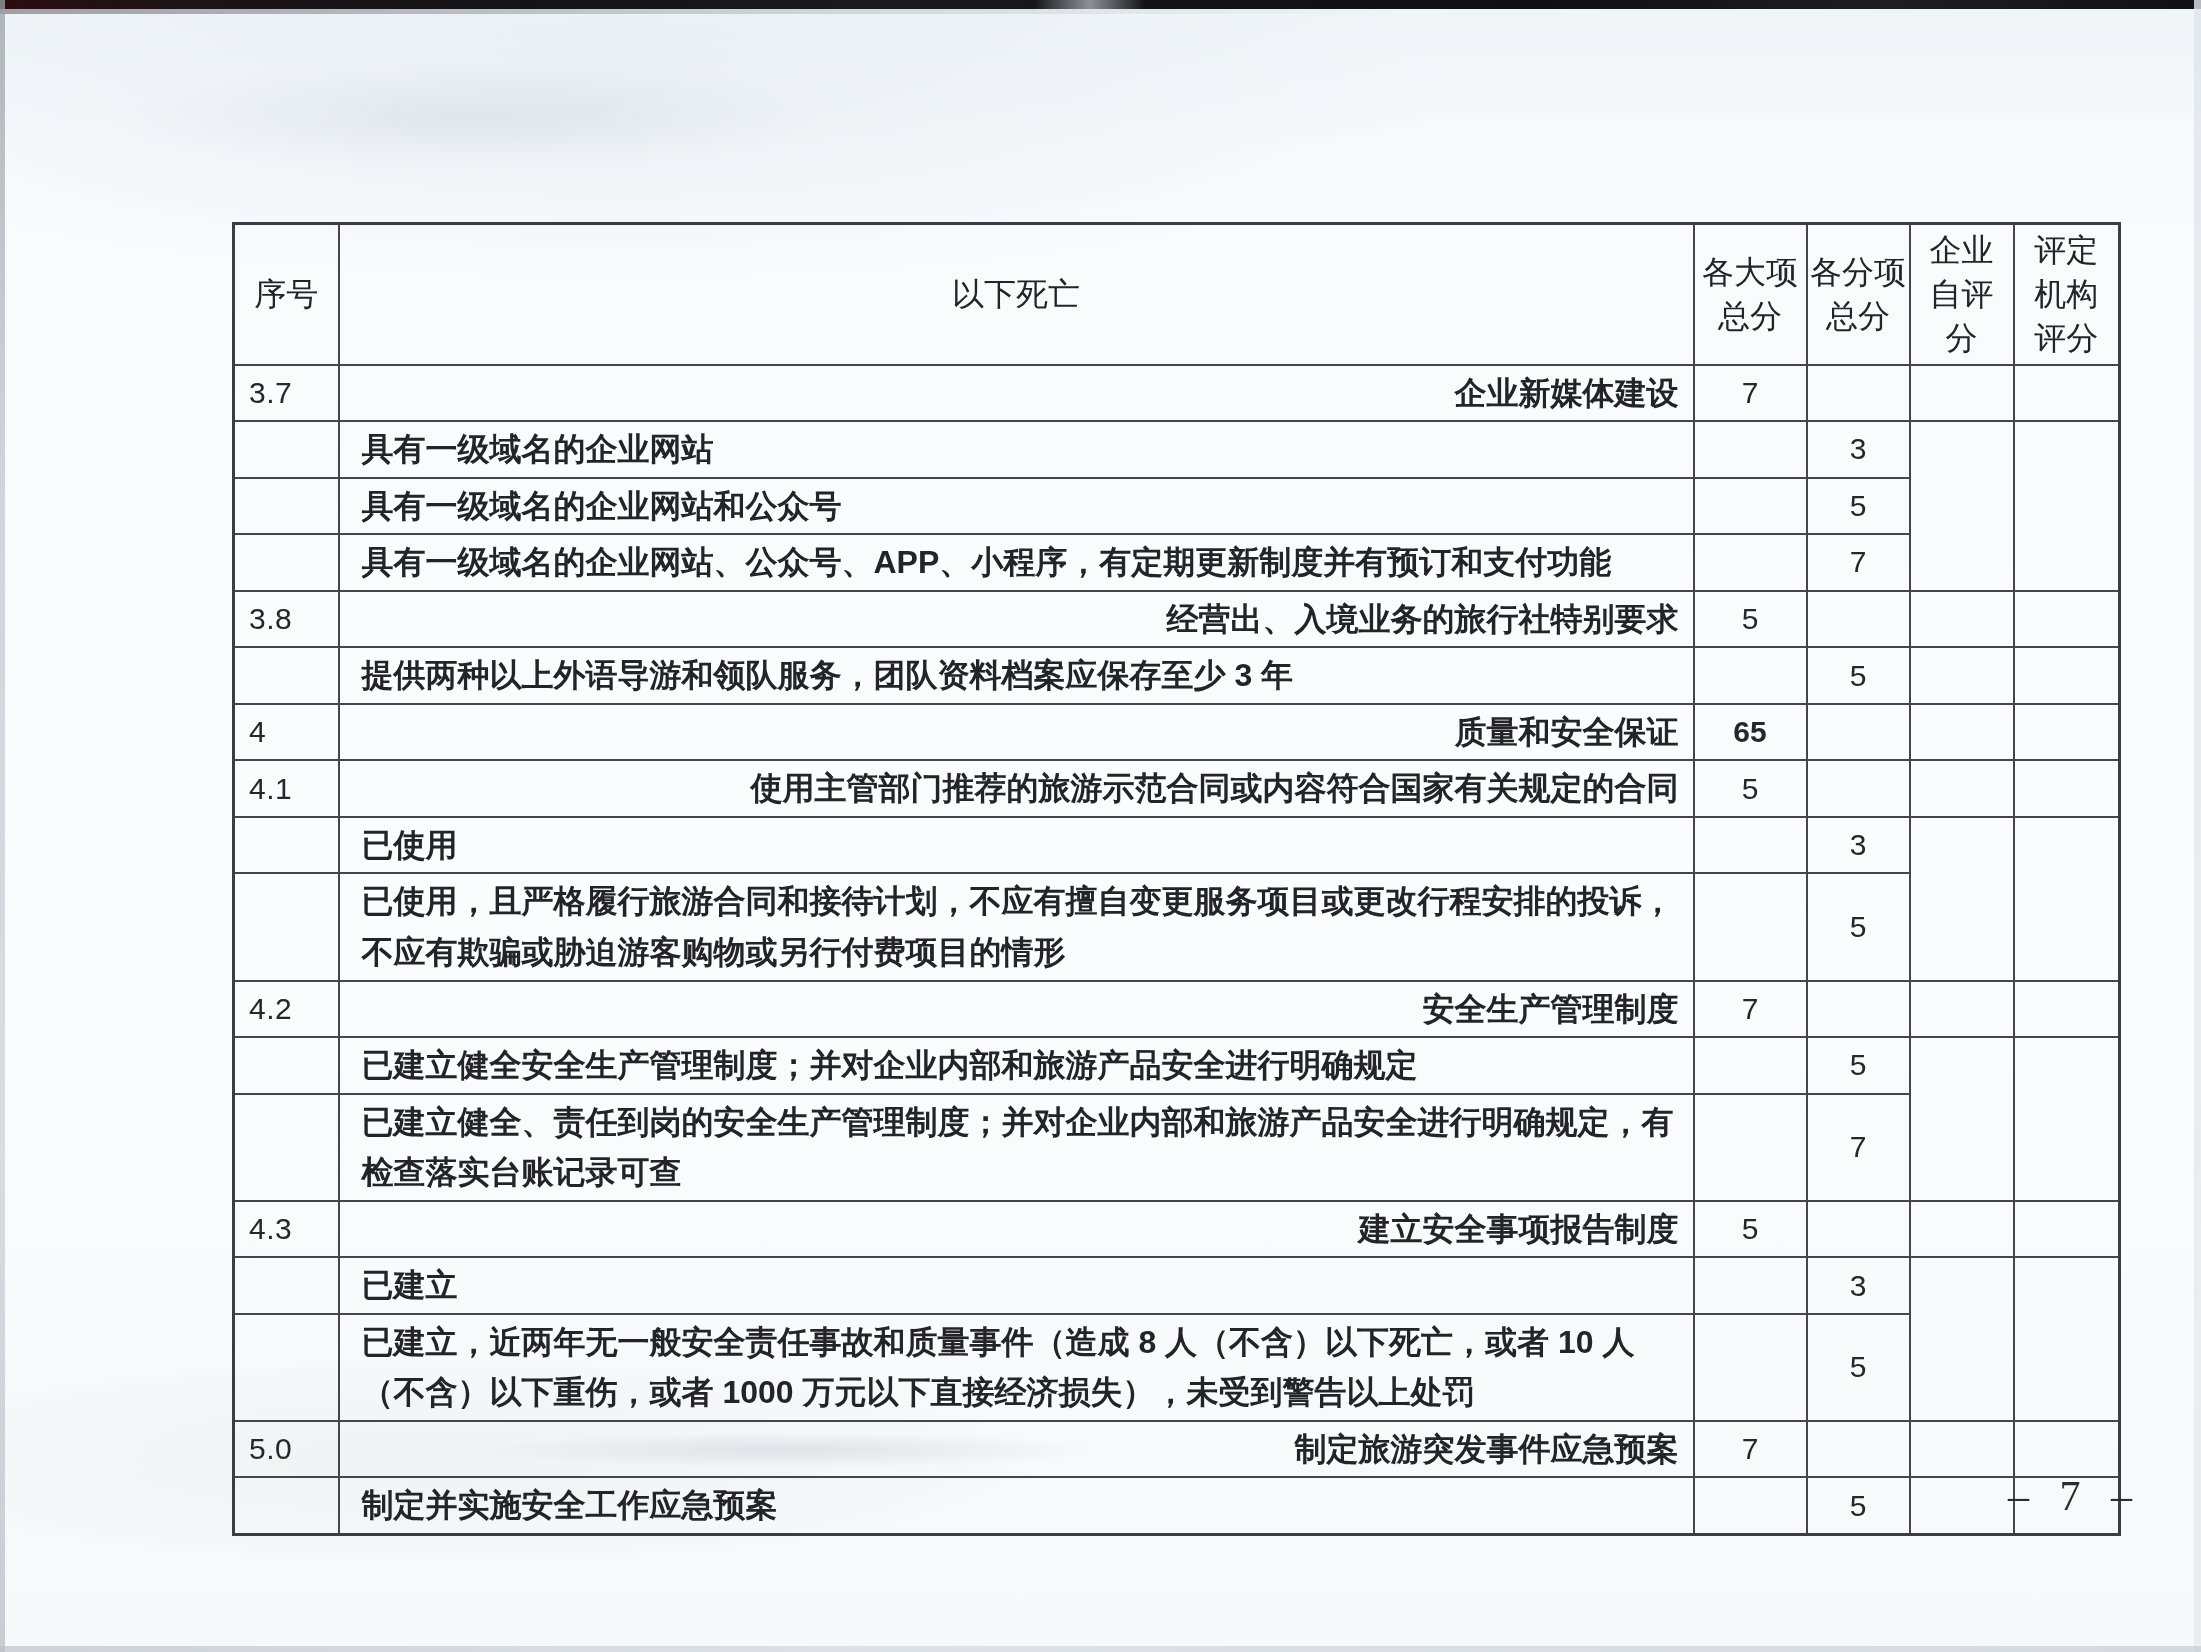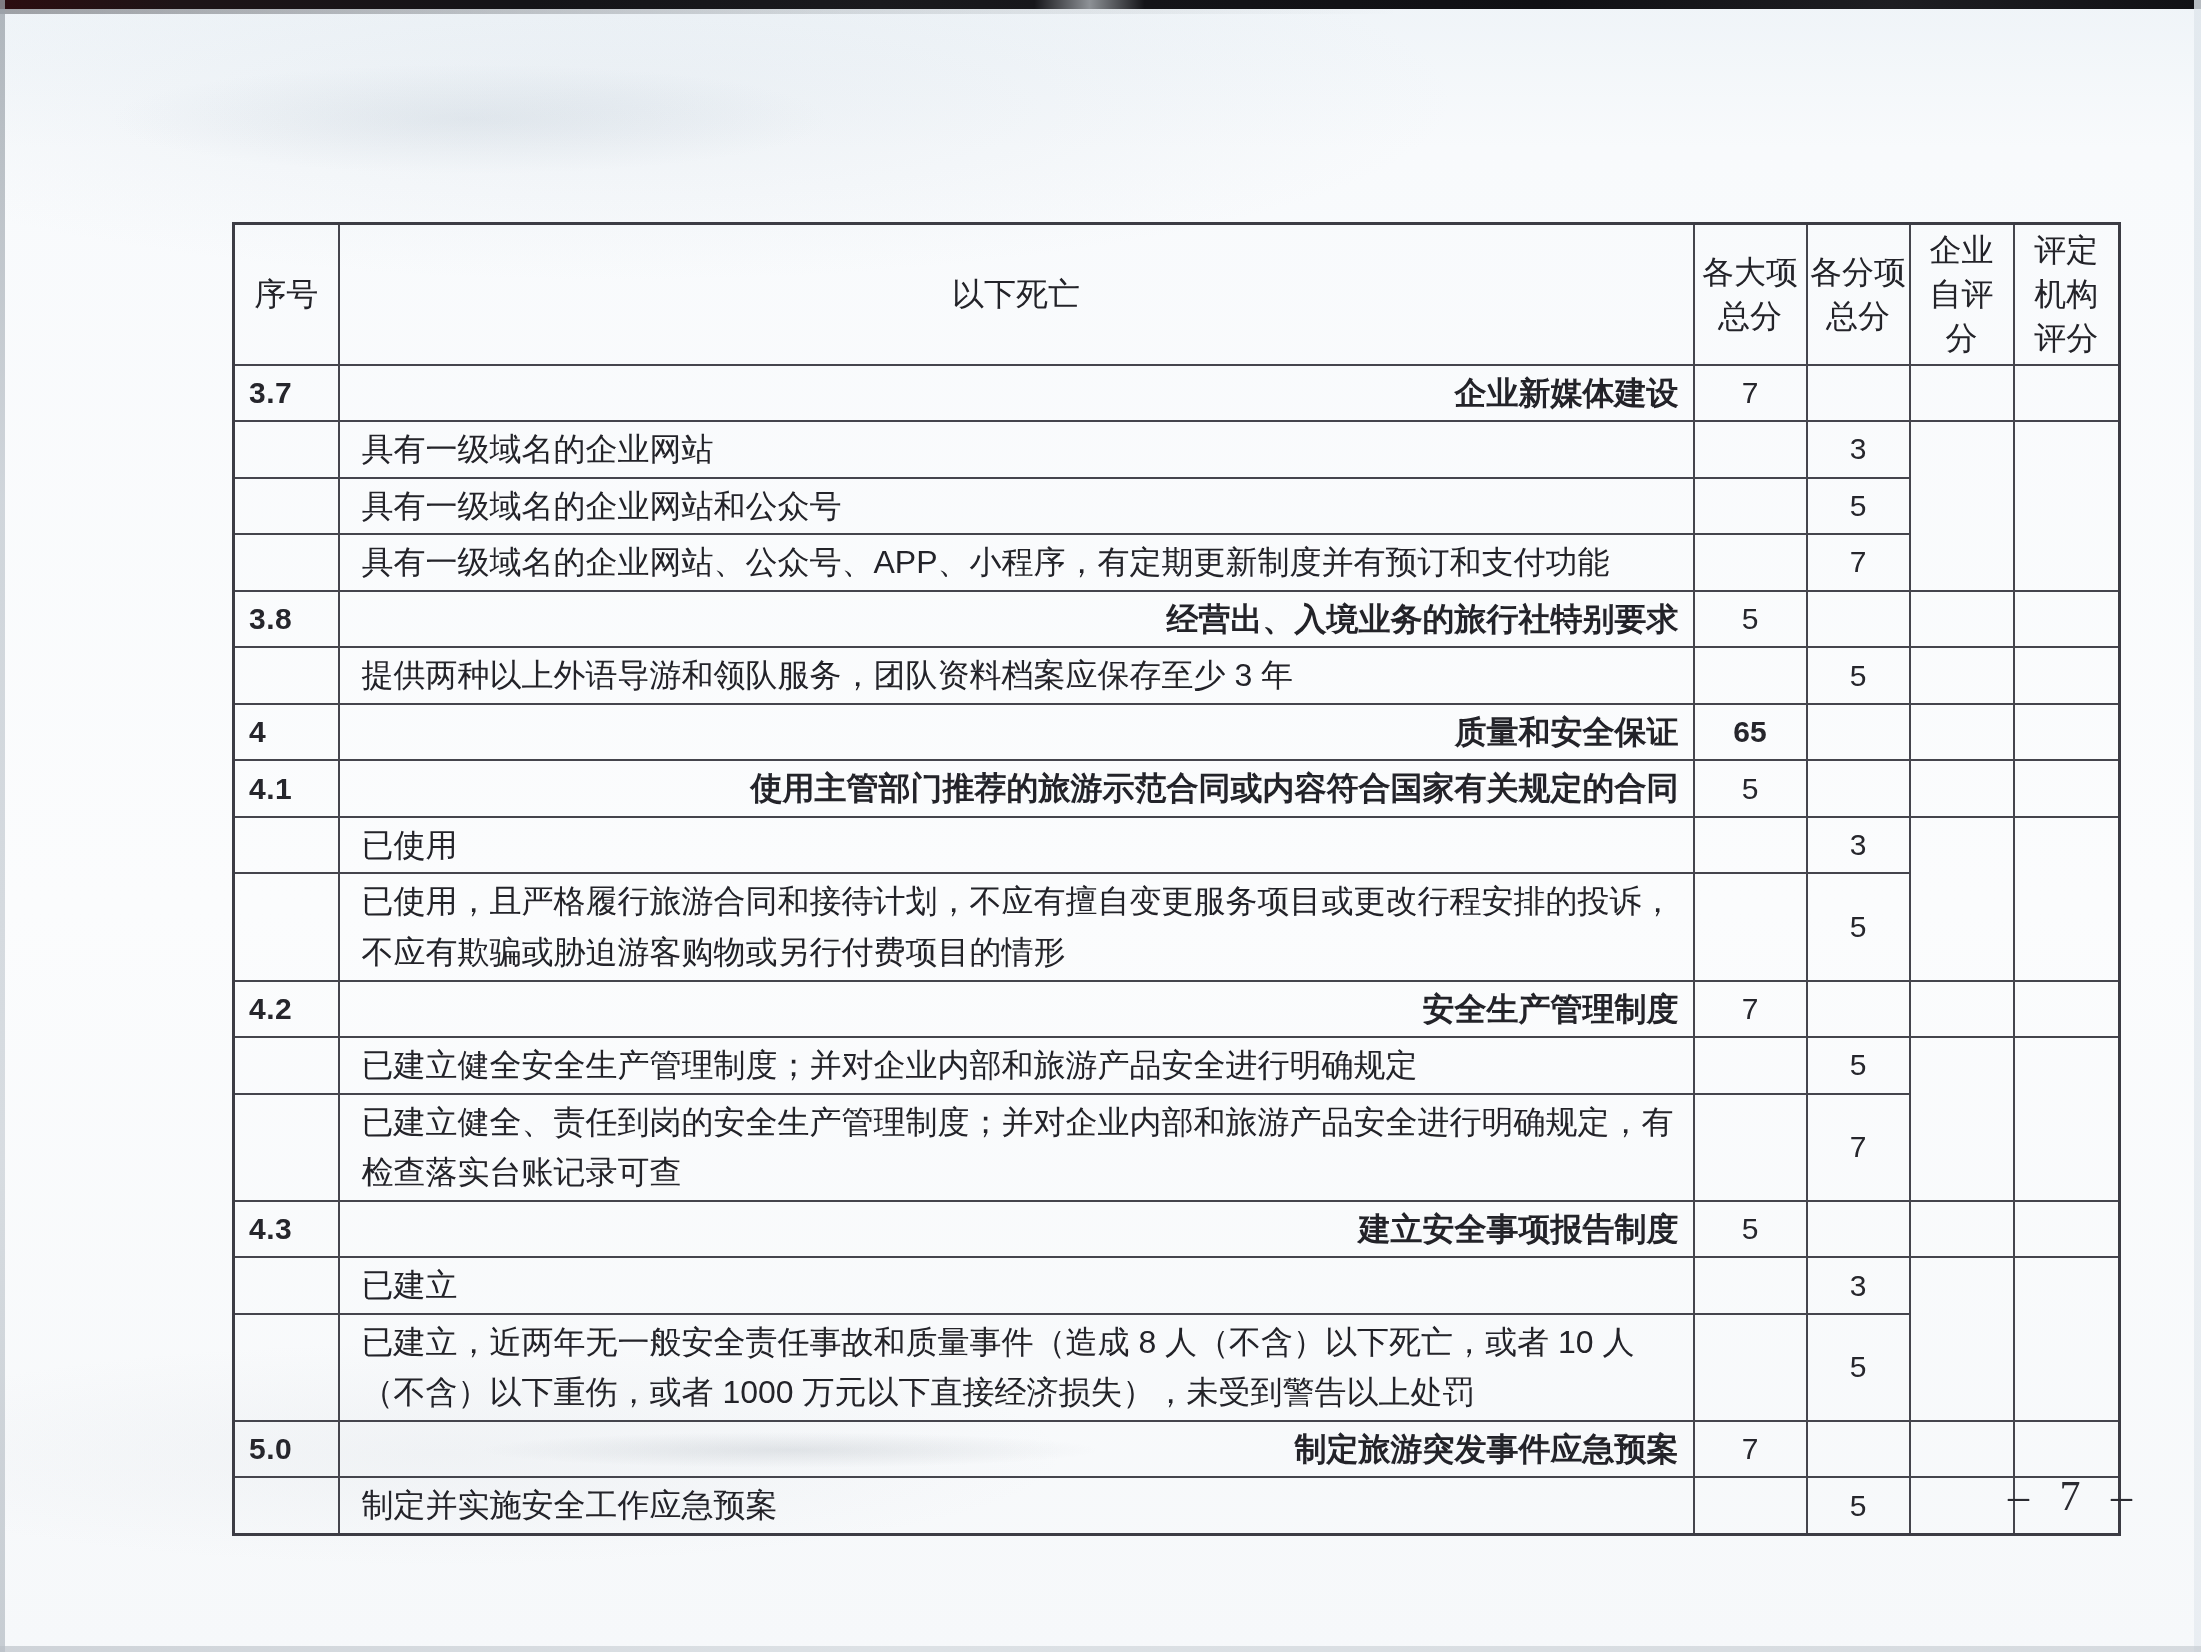--- a/index.html
+++ b/index.html
@@ -66,26 +66,26 @@
   }
   table.eval { border:3px solid #3c3c44; }
   tr.hdr { height:141px; }
   tr.r-s { height:51px; }
   tr.r-t { height:104px; }
   th.hcell {
     font-weight:normal; font-size:32px; line-height:1.38;
     text-align:center; white-space:pre-line; color:#232329;
   }
   td.seq {
-    font-weight:bold; font-size:30px; text-align:left;
+    font-weight:normal; font-size:30px; text-align:left;
     padding:0 0 0 14px; letter-spacing:0.5px;
   }
   td.item {
     font-size:32px; text-align:left; line-height:1.58;
-    padding:2px 14px 2px 22px; color:#232329;
+    padding:2px 14px 2px 22px; color:#232329;font-weight:bold;
   }
   td.item.bold { font-weight:bold;text-align:right; }
   td.score { text-align:center; font-size:30px; }
   td.score.bold { font-weight:bold; }
 
   .page-number {
     position:absolute; left:2008px; top:1472px;
     font-family:"Liberation Serif","DejaVu Serif",serif;
     font-size:42px; color:#2b2b31; letter-spacing:10px; white-space:nowrap;
   }

